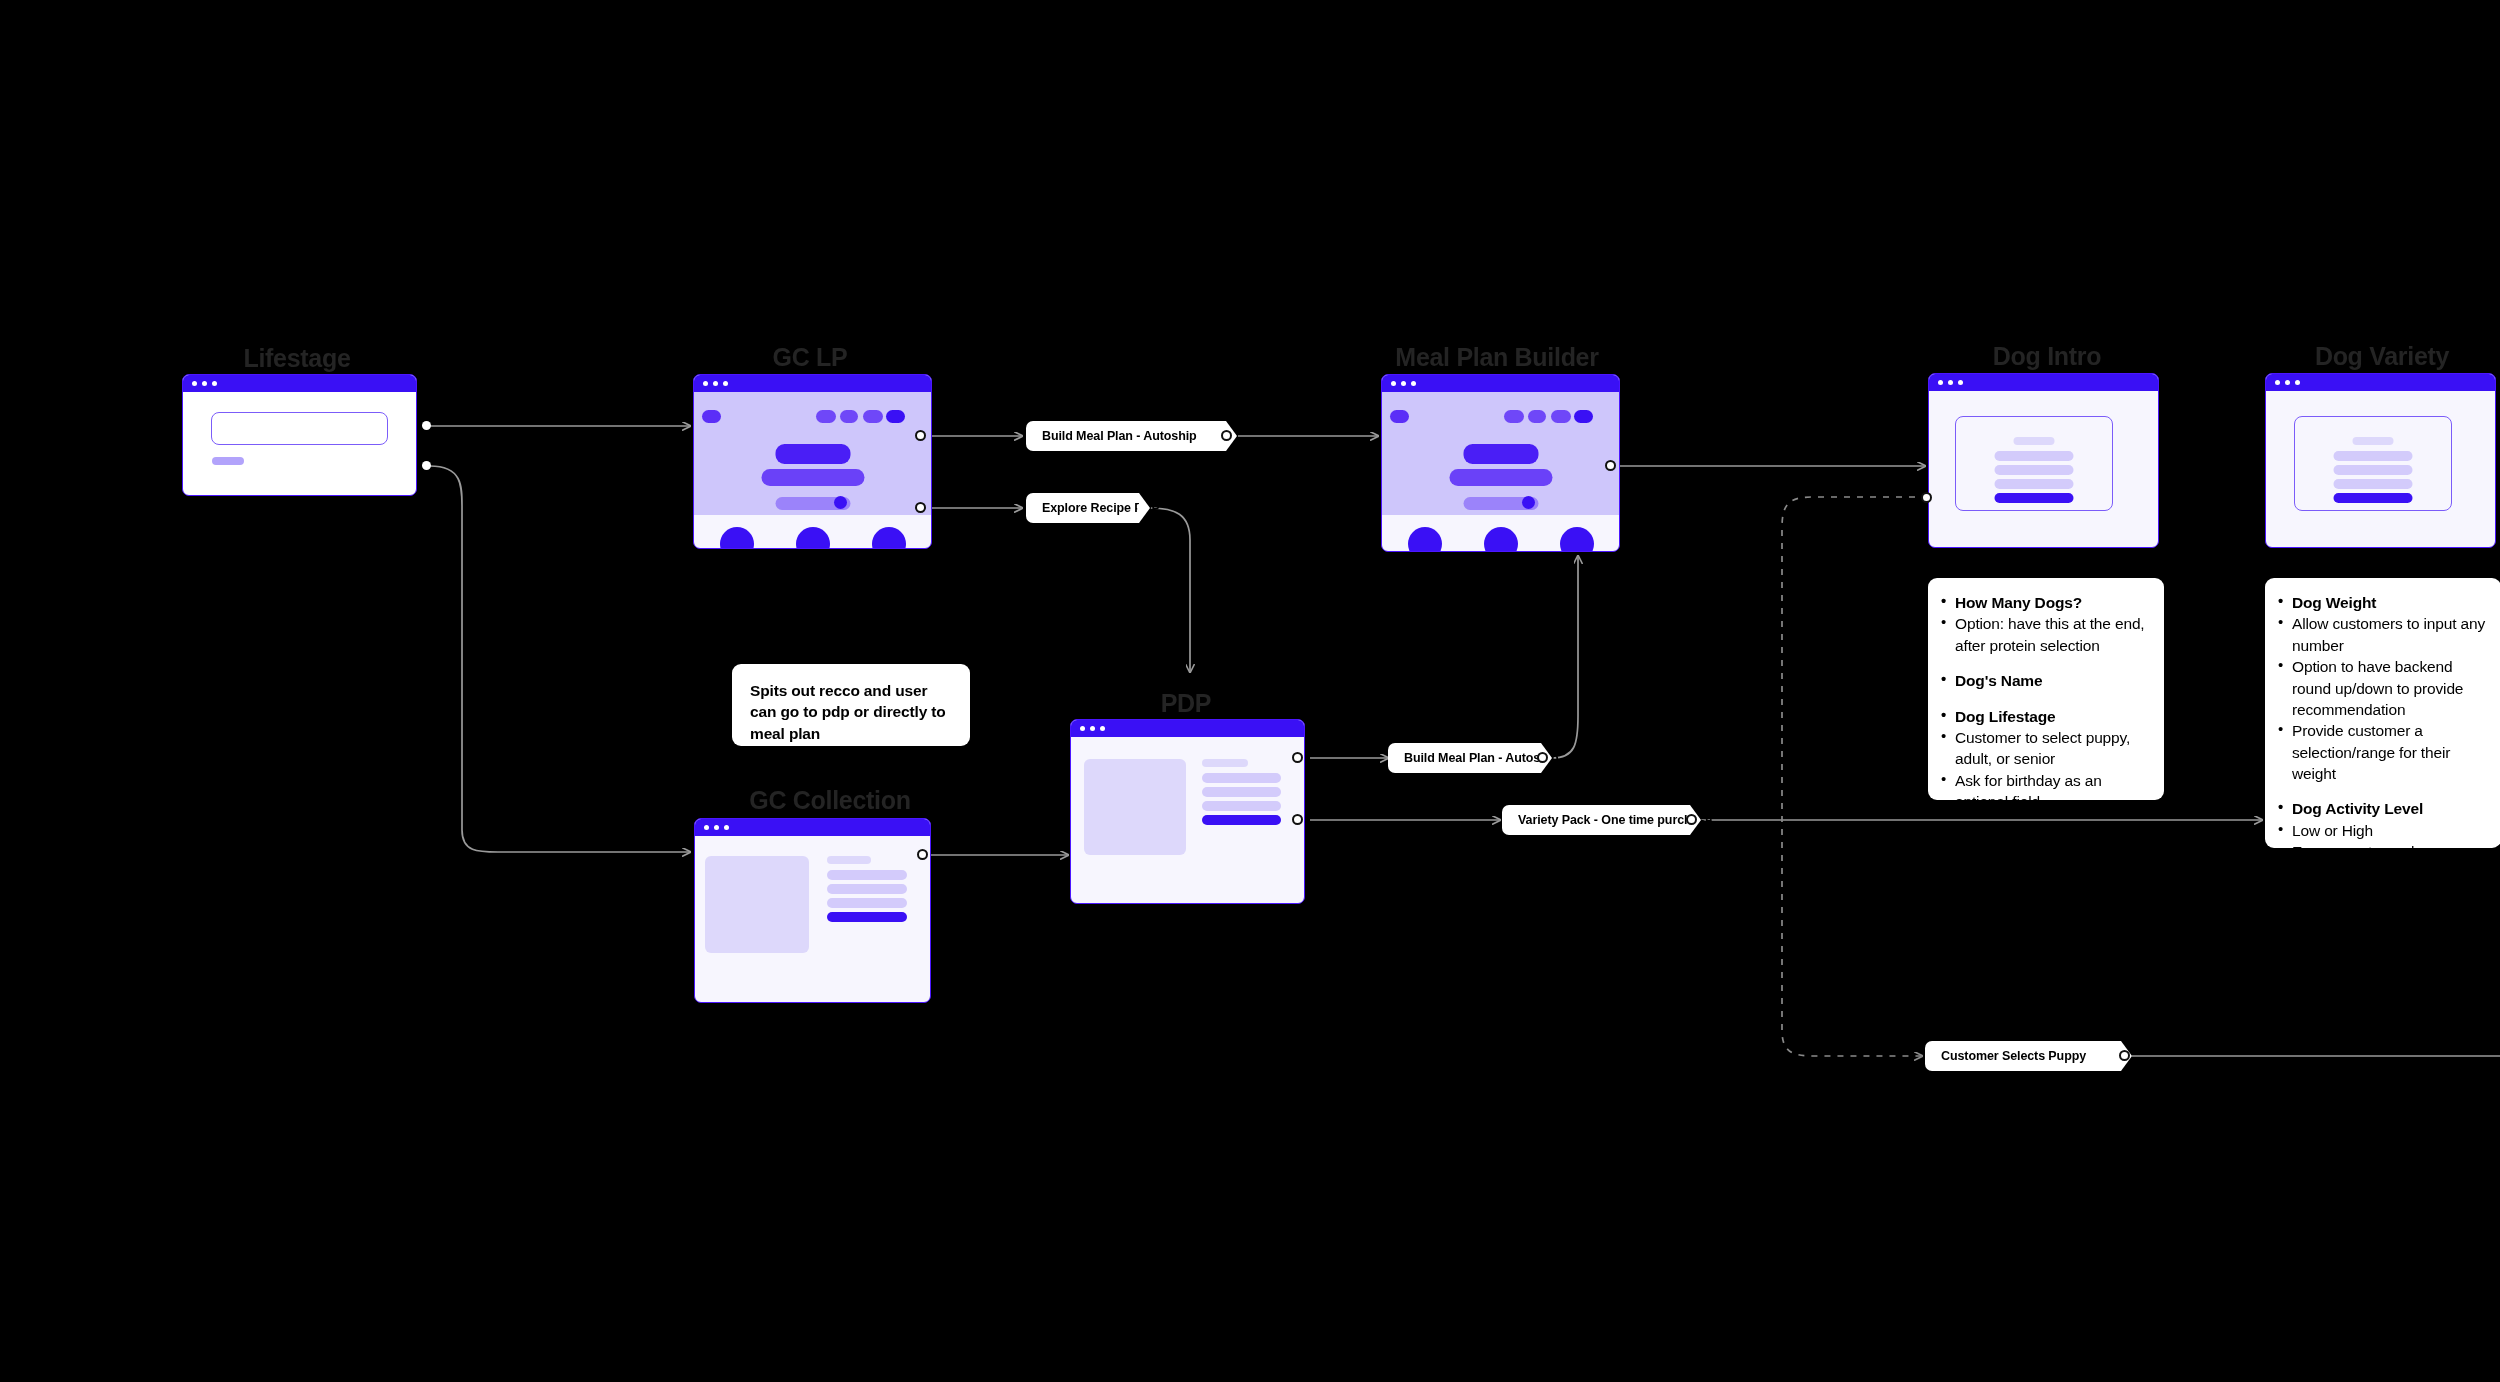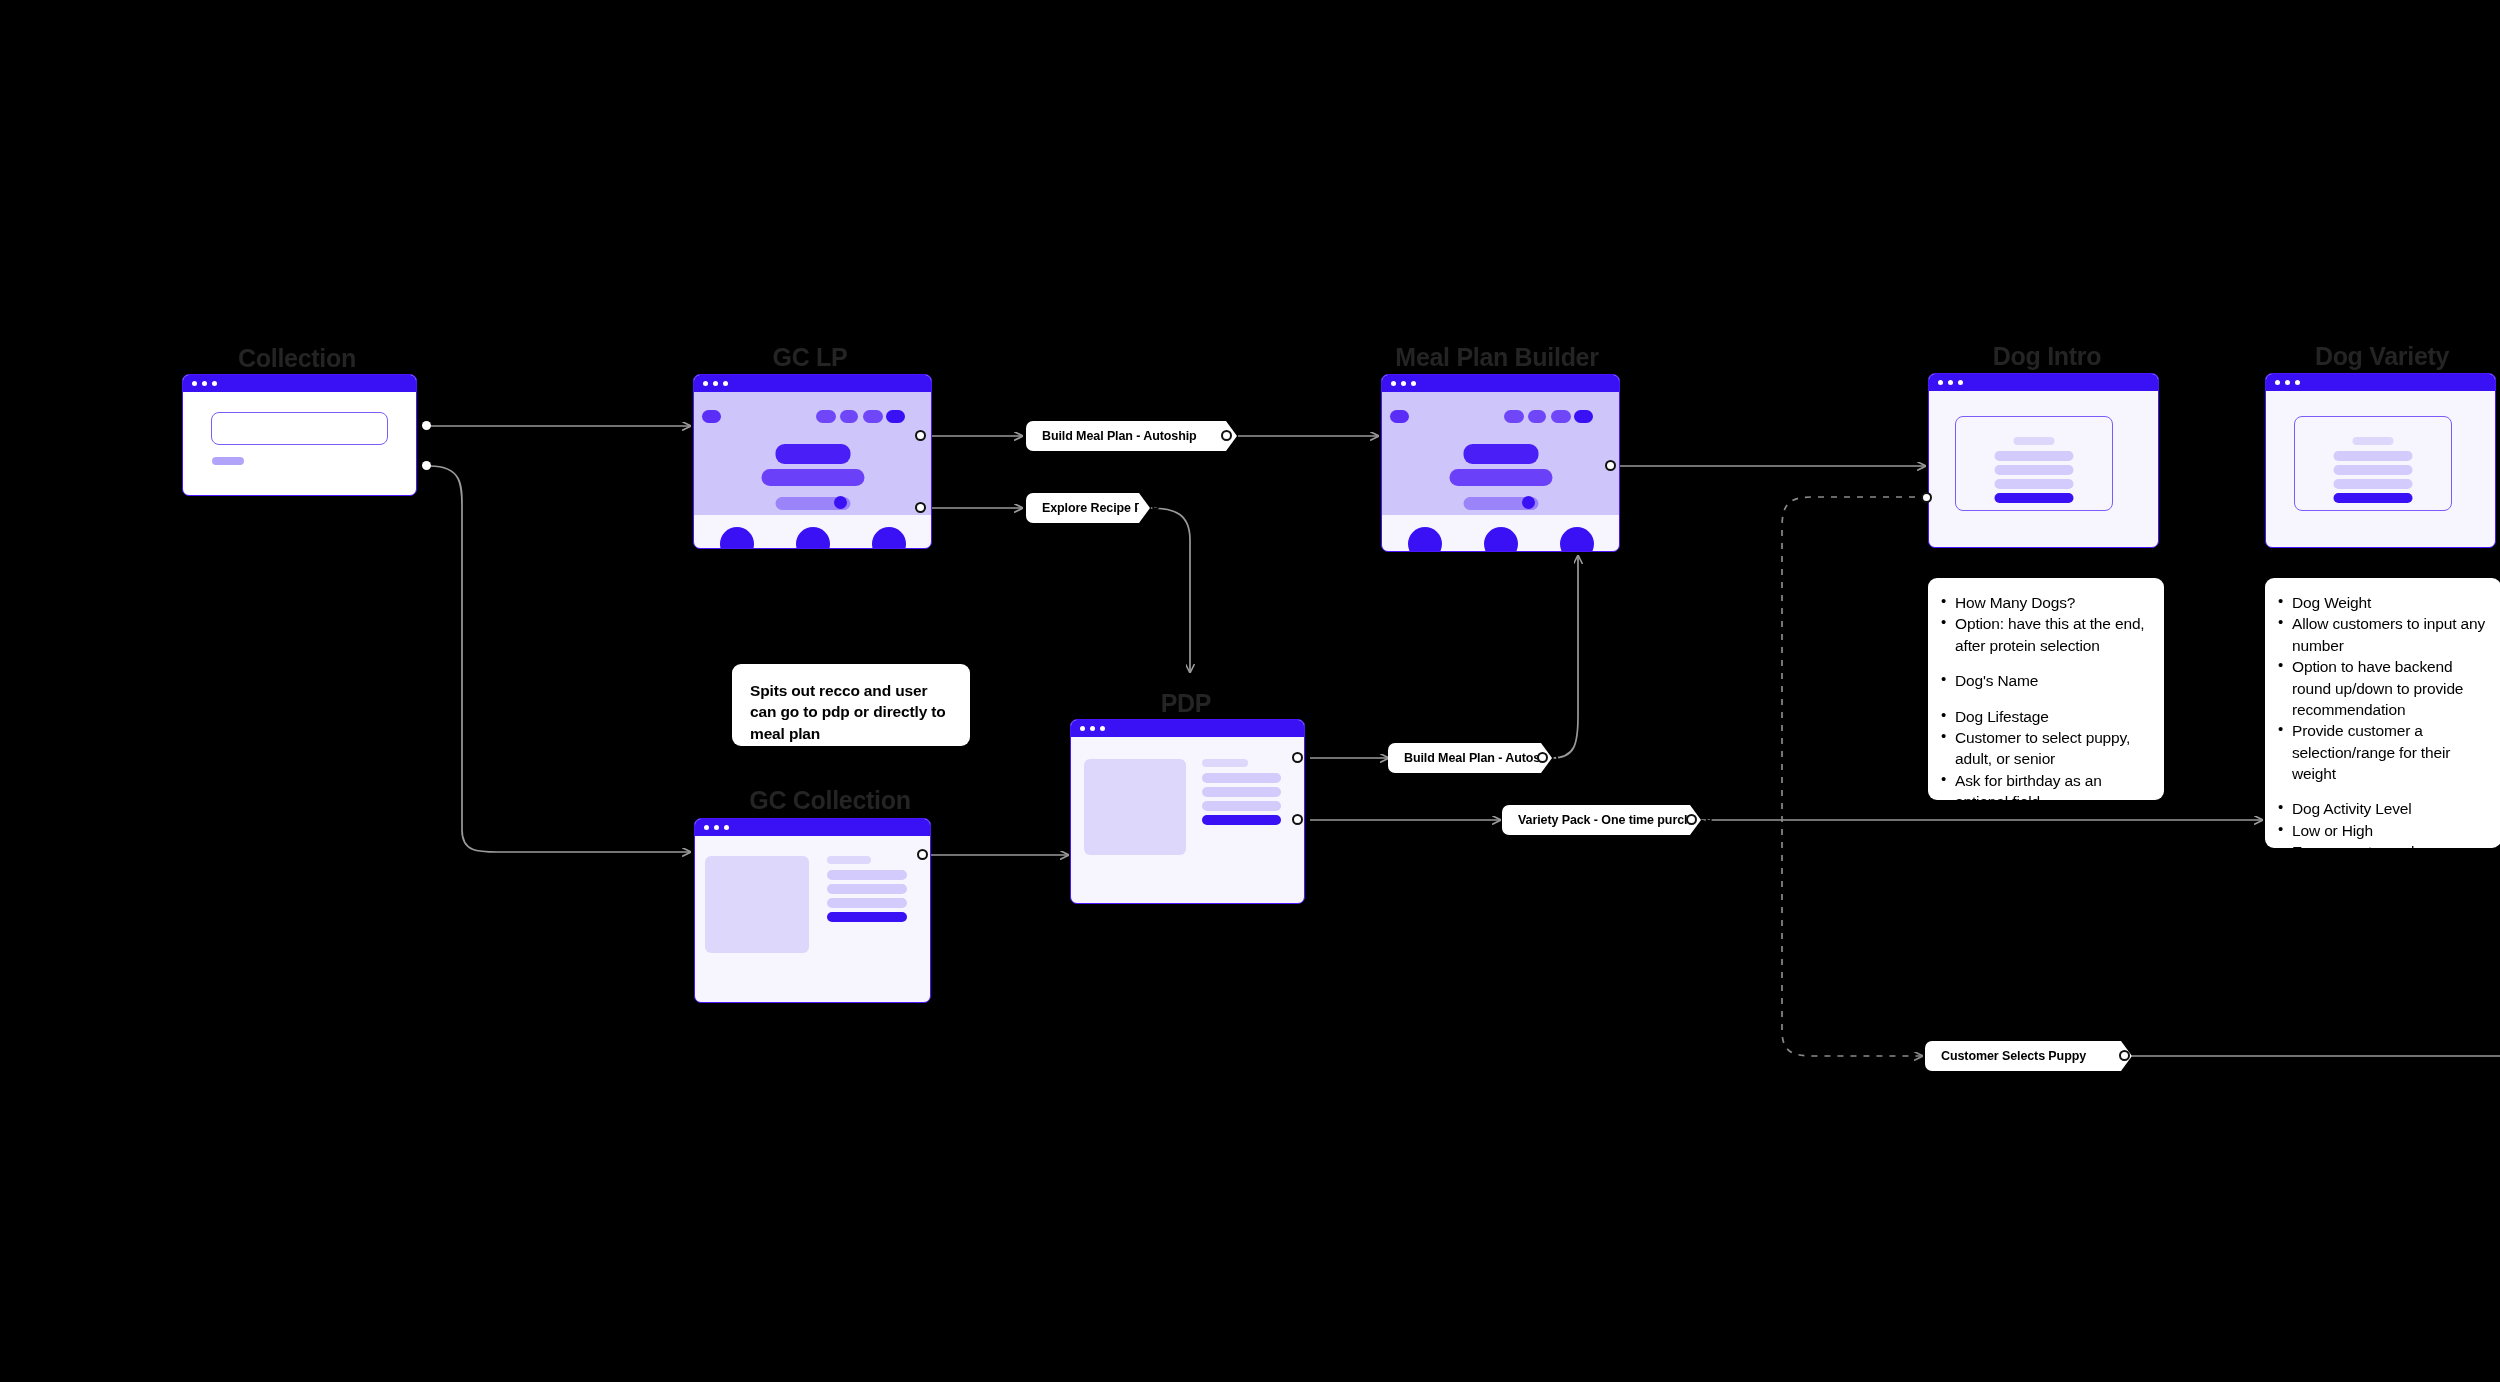--- a/index.html
+++ b/index.html
@@ -53,21 +53,21 @@
   .fline.cta{background:#3a10f5;}
 
   
   .note{position:absolute;z-index:2;background:#fff;border-radius:9px;
         color:#000;font-size:15.5px;line-height:1.38;font-weight:700;
         letter-spacing:-.15px;box-sizing:border-box;padding:16px 18px;}
   .note.bullets{font-weight:400;padding:14px 14px 14px 10px;}
   .note.bullets ul{margin:0;padding:0;list-style:none;}
   .note.bullets li{position:relative;padding-left:17px;margin:0;}
   .note.bullets li:before{content:"\2022";position:absolute;left:3px;top:-1px;font-size:15px;}
-  .note.bullets li.b{font-weight:400;}
+  .note.bullets li.b{font-weight:700;}
   .note.bullets li.gap{margin-top:14px;}
 
   
   .plabel{position:absolute;z-index:3;background:#fff;color:#000;
           font-size:12.5px;font-weight:700;letter-spacing:-.1px;white-space:nowrap;
           height:30px;display:flex;align-items:center;padding:0 16px;
           border-radius:7px 0 0 7px;box-sizing:border-box;}
   .plabel:after{content:"";position:absolute;right:-11px;top:0;
           width:0;height:0;border-left:11px solid #fff;
           border-top:15px solid transparent;border-bottom:15px solid transparent;}
@@ -122,21 +122,21 @@
     <g stroke="#8a8a8a" stroke-width="1.7" fill="none" stroke-dasharray="6 7">
       <path d="M1928,497 L1812,497 C1788,497 1782,505 1782,528
                L1782,1030 C1782,1052 1792,1056 1814,1056 L1922,1056" marker-end="url(#arwd)"></path>
     </g>
 
     <g stroke="#9a9a9a" stroke-width="1.7" fill="none">
       <path d="M2132,1056 L2500,1056"></path>
     </g>
   </svg>
 
-  <div class="caption" style="left:297px;top:344px;">Collection</div>
+  <div class="caption" style="left:297px;top:344px;">Lifestage</div>
   <div class="caption" style="left:810px;top:343px;">GC LP</div>
   <div class="caption" style="left:1497px;top:343px;">Meal Plan Builder</div>
   <div class="caption" style="left:2047px;top:342px;text-align:center;">Dog Intro</div>
   <div class="caption" style="left:2382px;top:342px;">Dog Variety</div>
   <div class="caption" style="left:1186px;top:689px;">PDP</div>
   <div class="caption" style="left:830px;top:786px;">GC Collection</div>
 
   <div class="frame" style="left:182px;top:374px;width:235px;height:122px;background:#ffffff;">
     <div class="bar">
       <span class="dot"></span>

